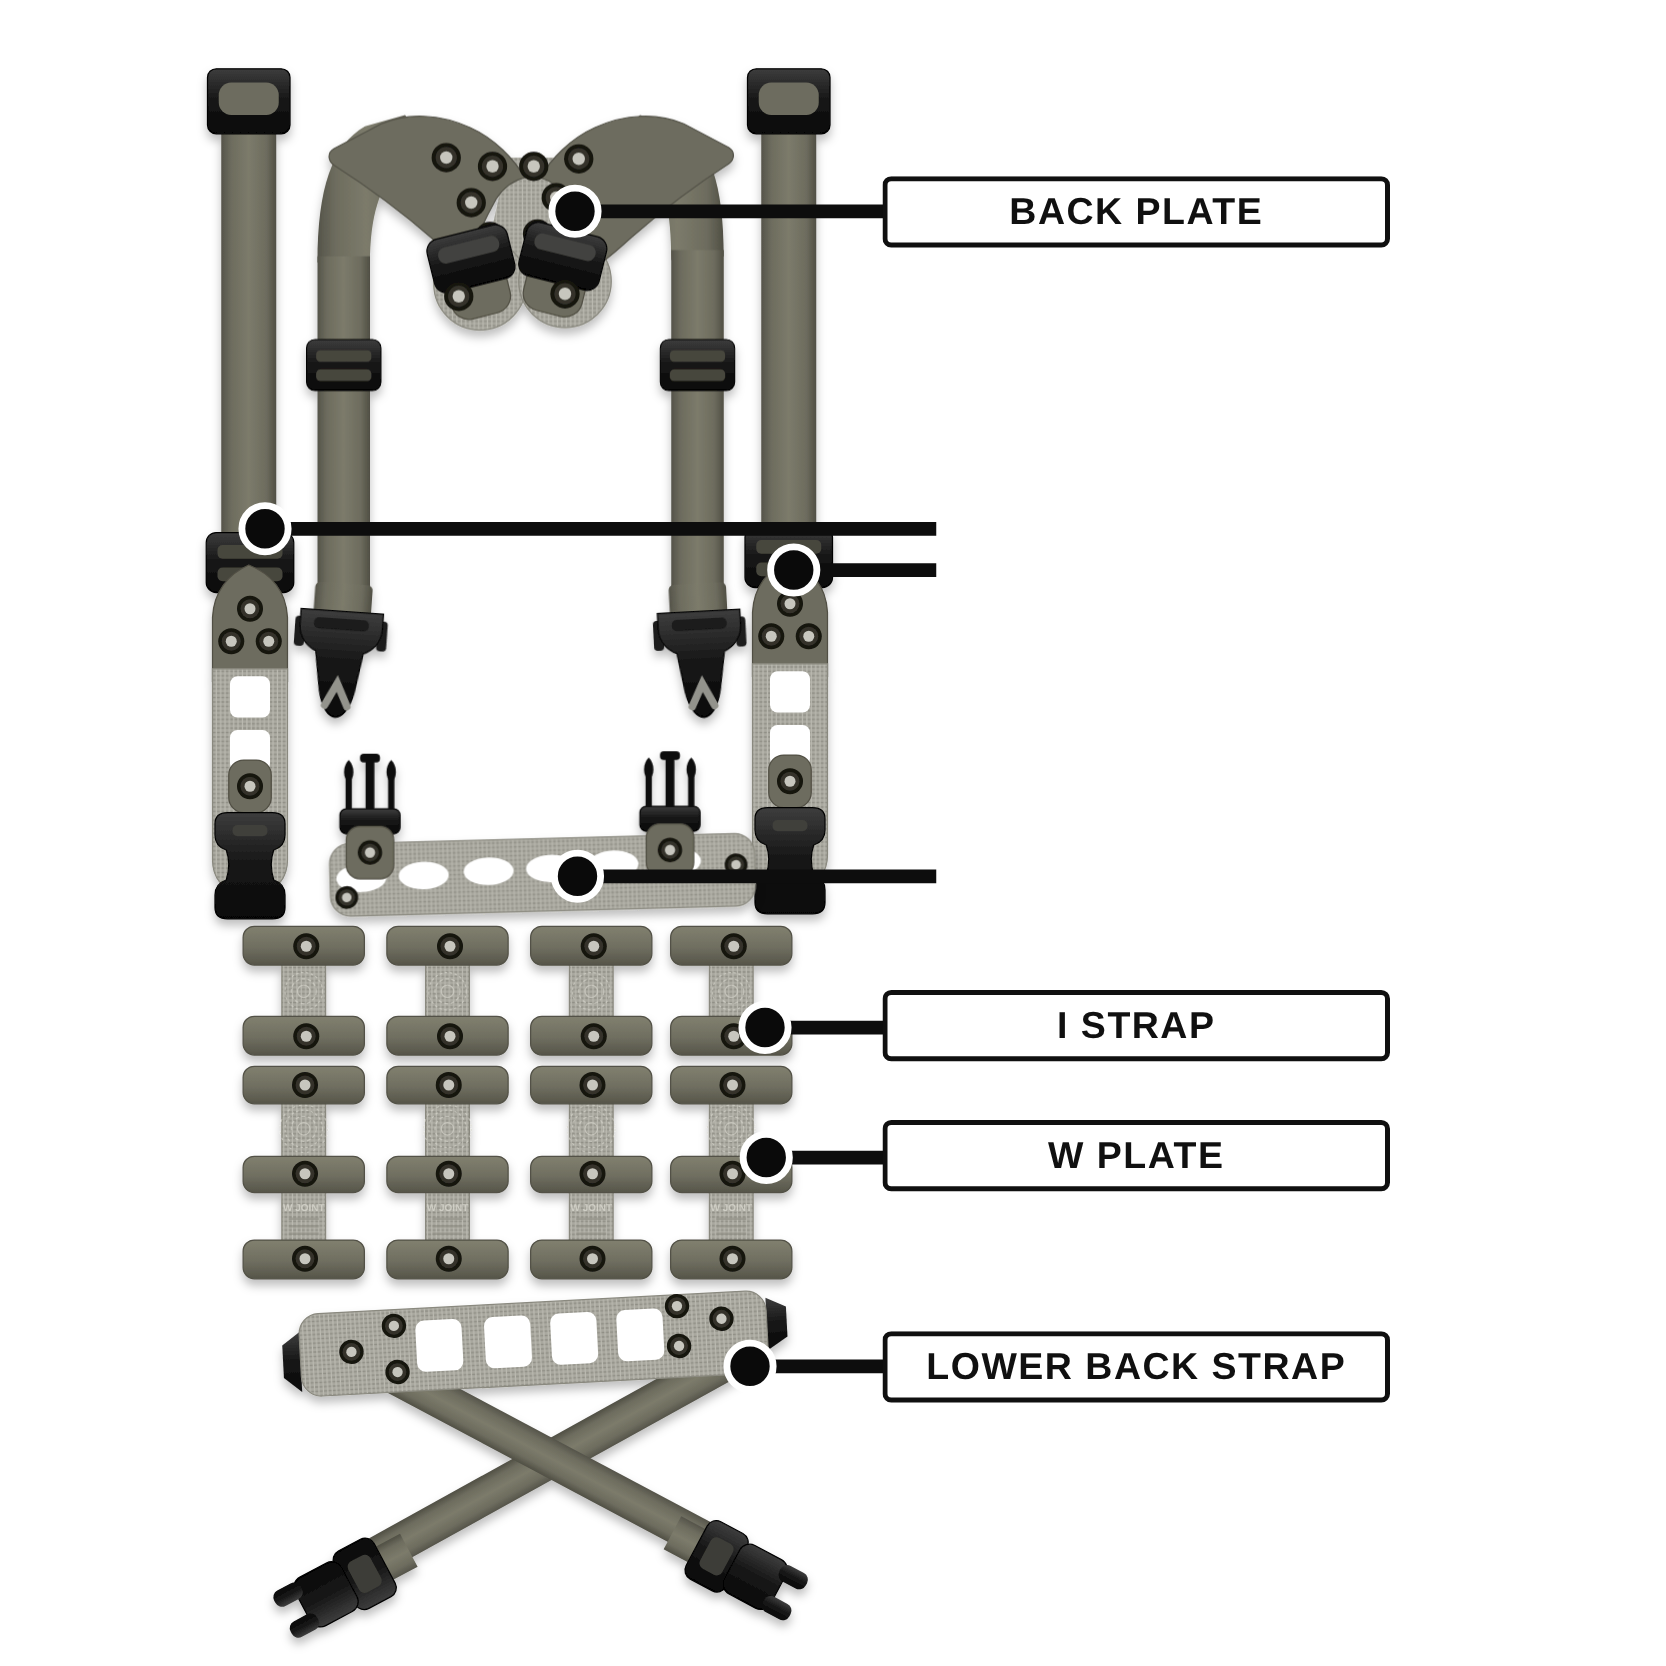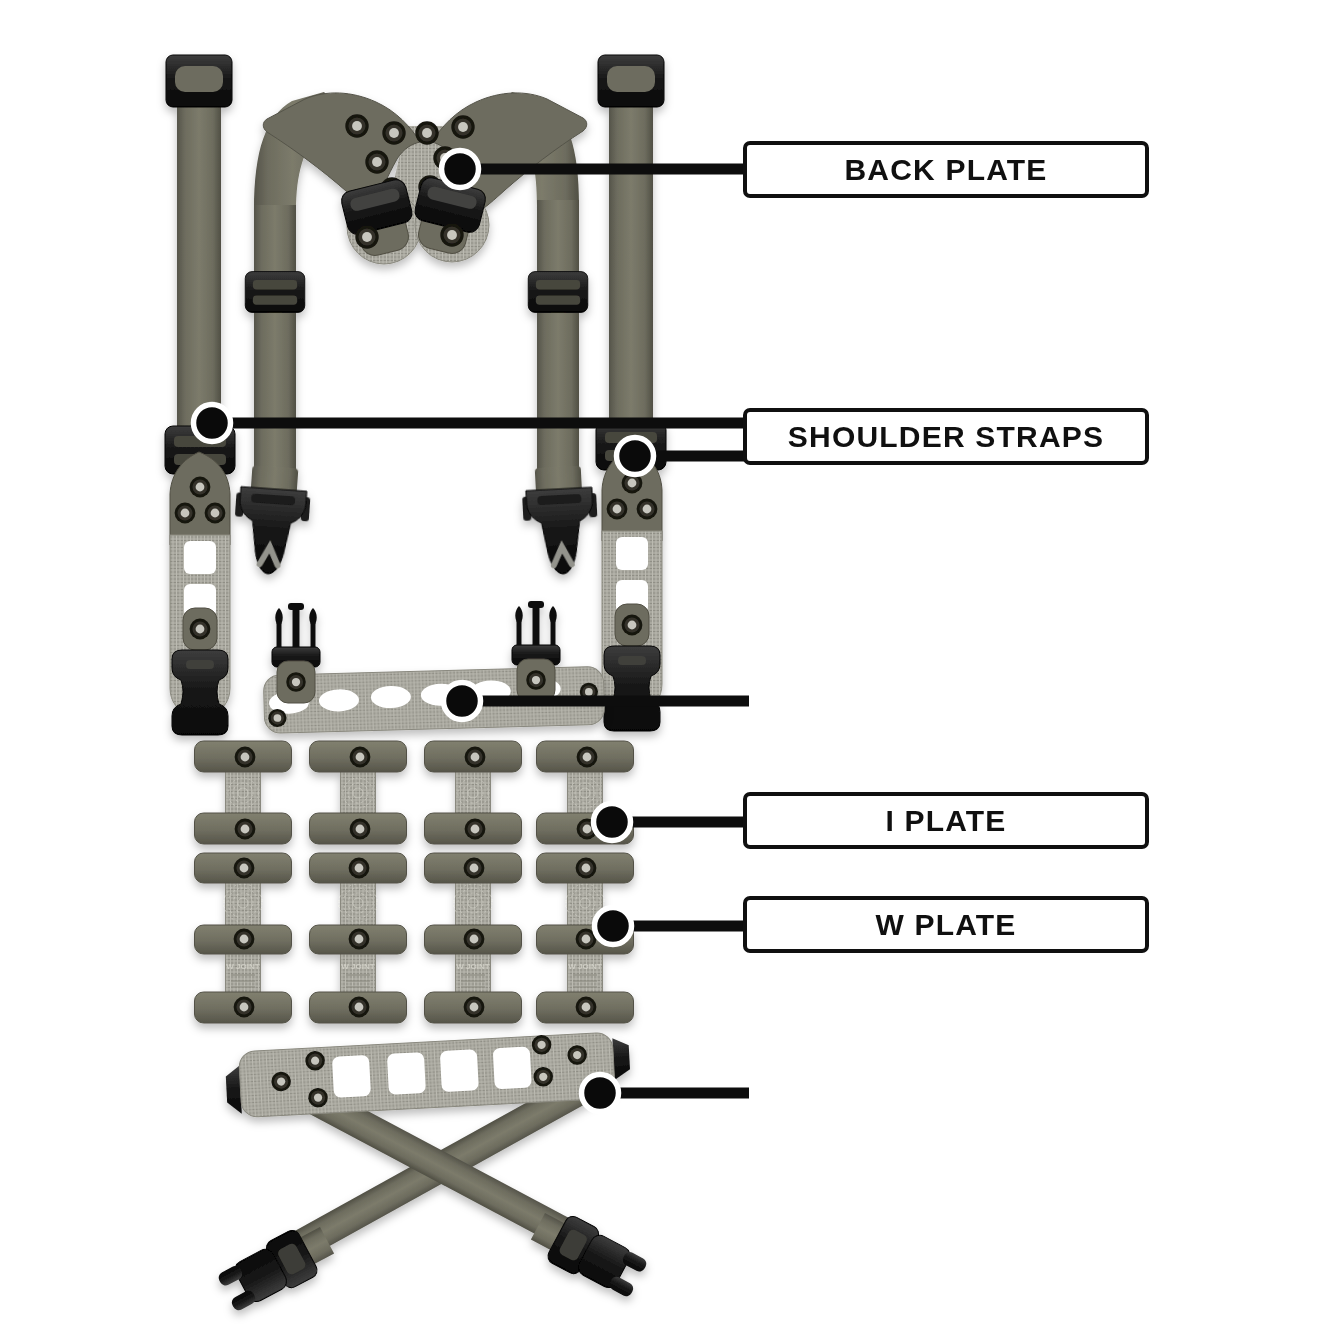--- a/index.html
+++ b/index.html
@@ -1,19 +1,19 @@
 <!DOCTYPE html>
 <html><head>
 <meta charset="utf-8">
 <style>
   html,body{margin:0;padding:0;background:#ffffff;}
   .canvas{position:relative;width:1333px;height:1333px;background:#ffffff;overflow:hidden;
           font-family:"Liberation Sans",sans-serif;}
   .canvas > svg{position:absolute;left:0;top:0;}
-  .callout-label{position:absolute;left:743px;width:406px;height:57px;box-sizing:border-box;
+  .callout-label{position:absolute;left:706px;width:406px;height:57px;box-sizing:border-box;
           background:#ffffff;border:4px solid #101010;border-radius:7px;
           display:flex;align-items:center;justify-content:center;
           font-weight:bold;font-size:30px;letter-spacing:1.2px;color:#101010;white-space:nowrap;}
 </style>
 </head>
 <body>
 
 <div class="canvas">
 
 <svg width="1333" height="1333" viewBox="0 0 1333 1333">
@@ -384,23 +384,23 @@
     <circle cx="462" cy="701" r="18.5"></circle>
     <circle cx="612" cy="822" r="18.5"></circle>
     <circle cx="613" cy="926" r="18.5"></circle>
     <circle cx="600" cy="1093" r="18.5"></circle>
   </g>
 </svg>
 
 <div class="callout-label" style="top:141px">
   <span>BACK PLATE</span>
 </div>
-<div class="callout-label" style="top:408px">
-  <span>SHOULDER STRAPS</span>
-</div>
 <div class="callout-label" style="top:792px">
-  <span>I PLATE</span>
+  <span>I STRAP</span>
 </div>
 <div class="callout-label" style="top:896px">
   <span>W PLATE</span>
 </div>
-
+<div class="callout-label" style="top:1065px">
+  <span>LOWER BACK STRAP</span>
 </div>
 
+</div>
+
 </body></html>

